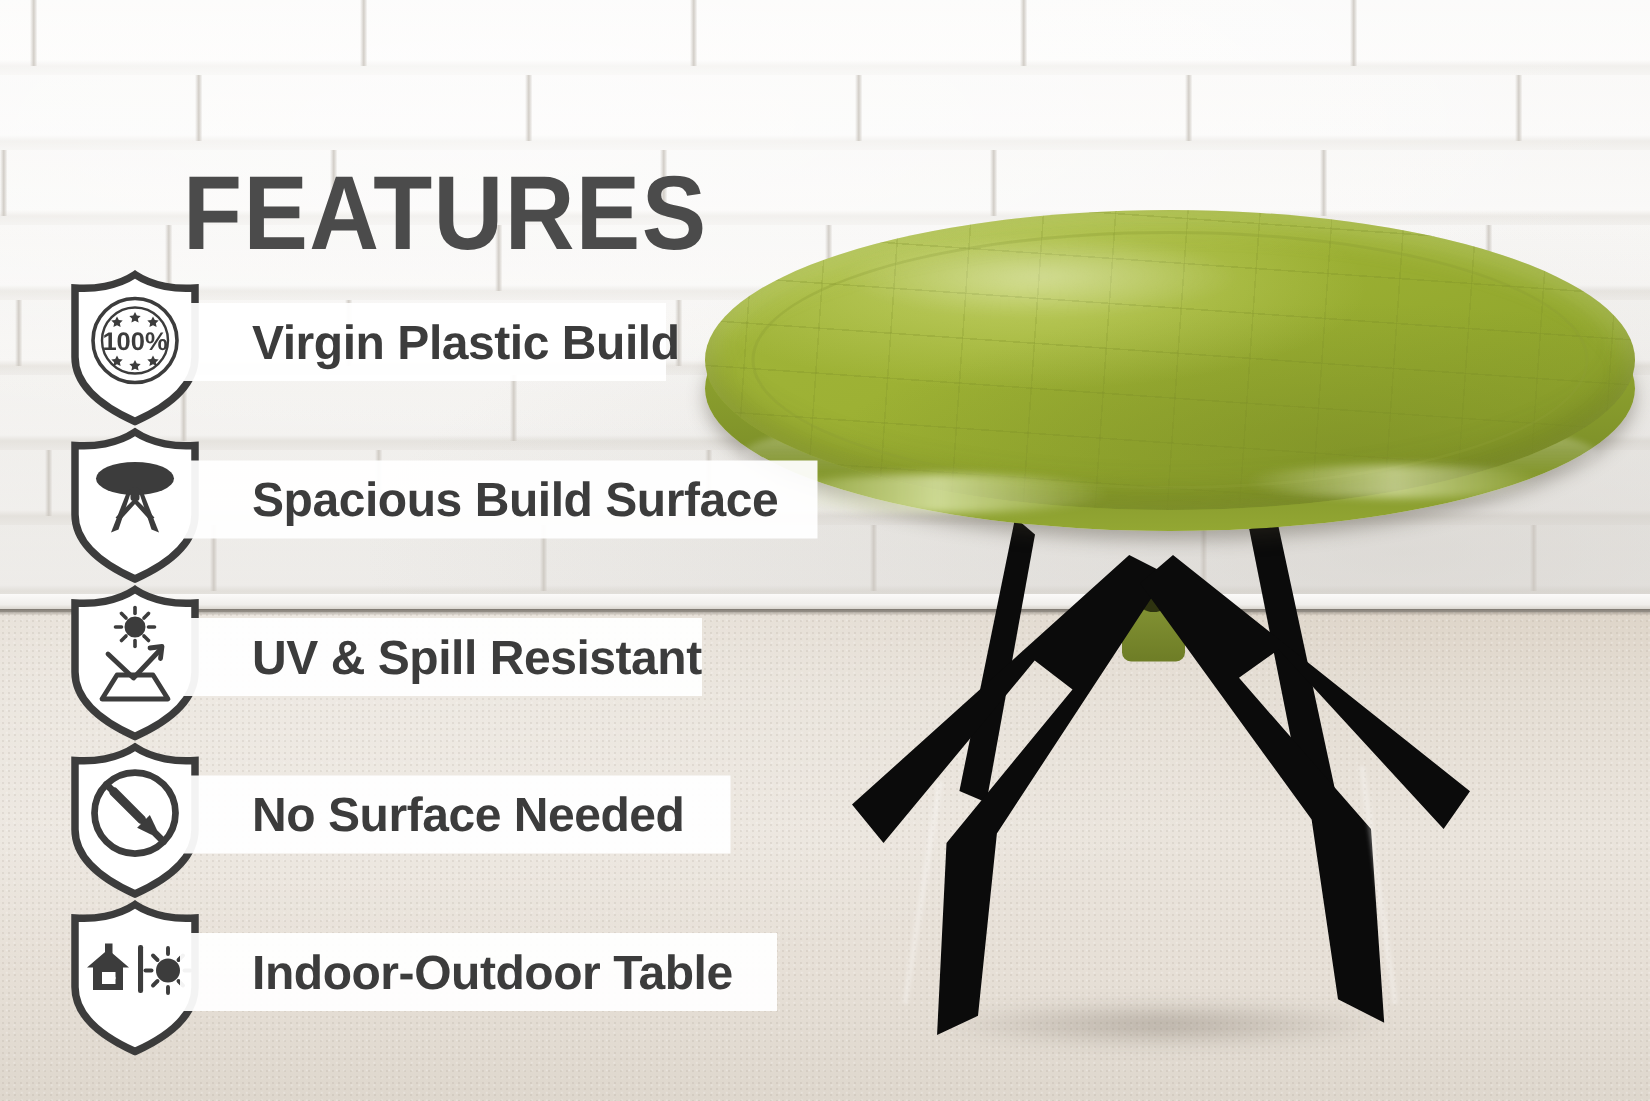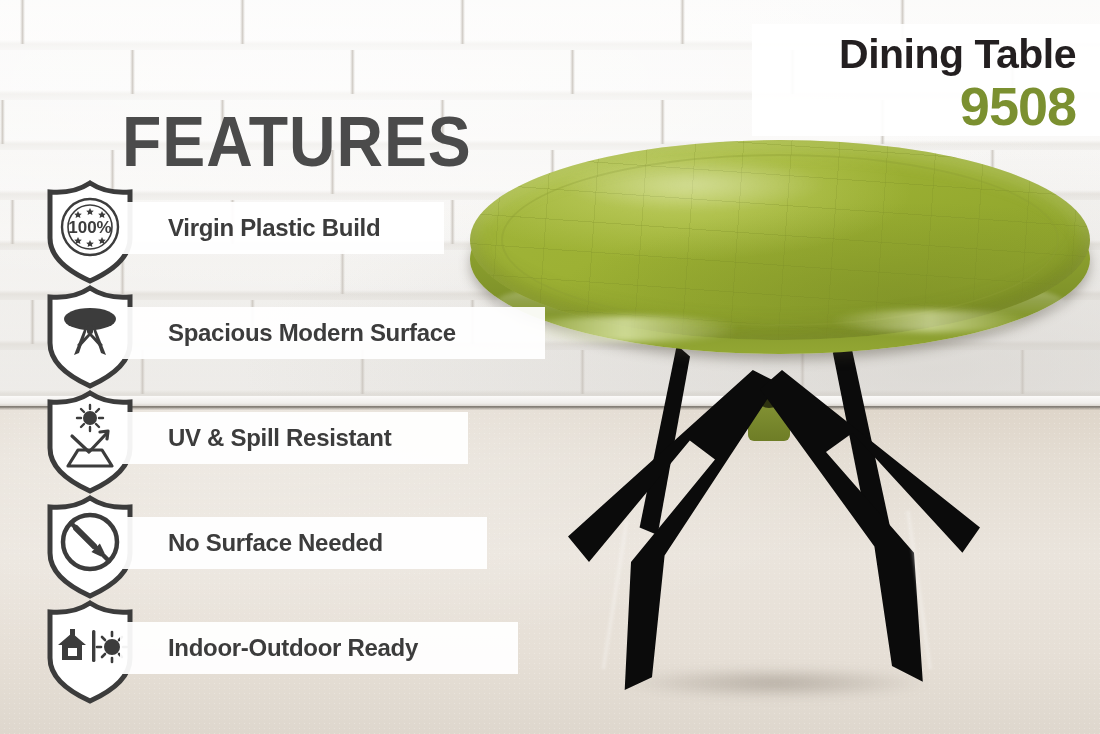--- a/index.html
+++ b/index.html
@@ -91,21 +91,21 @@
   .feature{ position:absolute; left:44px; height:104px; }
   .shield{ position:absolute; left:0; top:0; width:92px; height:104px; }
   .flabel{
     position:absolute; left:76px; top:22px; height:52px;
     background:rgba(255,255,255,.94);
     display:flex; align-items:center;
     padding:0 18px 0 48px;
     white-space:nowrap;
   }
   .flabel span{
-    font-size:24px; font-weight:bold; color:#3c3c3c; letter-spacing:-.3px;
+    font-size:32px; font-weight:bold; color:#3c3c3c; letter-spacing:-.3px;
   }
 
   
   .product{ position:absolute; left:460px; top:140px; width:640px; height:570px; }
 
   .tshadow{
     position:absolute; left:95px; top:520px; width:440px; height:46px;
     background:radial-gradient(50% 50% at 50% 50%, rgba(120,110,98,.42), rgba(120,110,98,0) 70%);
     filter:blur(5px);
   }
@@ -269,24 +269,20 @@
       <div class="face">
         <div class="grid"></div>
         <div class="rim"></div>
         <div class="gloss"></div>
       </div>
       <div class="hl"></div>
       <div class="hl2"></div>
     </div>
   </div>
 
-  <div class="title-panel">
-    <div class="title-main">Dining Table</div>
-    <div class="title-model">9508</div>
-  </div>
 
   <div class="features-head">FEATURES</div>
 
   <div class="feature" style="top:180px">
     <svg class="shield" viewBox="0 0 92 104">
       <path d="M46 3 C34 11 18 13 6 12 L6 58 C6 78 26 92 46 101 C66 92 86 78 86 58 L86 12 C74 13 58 11 46 3 Z" fill="#ffffff" stroke="#3c3c3c" stroke-width="5"></path>
       <circle cx="46" cy="47" r="28" fill="none" stroke="#3c3c3c" stroke-width="2.4"></circle>
       <circle cx="46" cy="47" r="22" fill="none" stroke="#3c3c3c" stroke-width="1.6"></circle>
       <g fill="#3c3c3c">
         <polygon points="34,31 35.2,33.4 37.8,33.7 35.9,35.5 36.4,38 34,36.8 31.6,38 32.1,35.5 30.2,33.7 32.8,33.4"></polygon>
@@ -306,21 +302,21 @@
   <div class="feature" style="top:285px">
     <svg class="shield" viewBox="0 0 92 104">
       <path d="M46 3 C34 11 18 13 6 12 L6 58 C6 78 26 92 46 101 C66 92 86 78 86 58 L86 12 C74 13 58 11 46 3 Z" fill="#ffffff" stroke="#3c3c3c" stroke-width="5"></path>
       <ellipse cx="46" cy="34" rx="26" ry="11" fill="#3c3c3c"></ellipse>
       <path d="M44 41 L35 68 L30 70 L41 42 Z" fill="#3c3c3c"></path>
       <path d="M48 41 L57 68 L62 70 L51 42 Z" fill="#3c3c3c"></path>
       <rect x="43" y="40" width="6" height="9" rx="2" fill="#3c3c3c"></rect>
       <path d="M46 47 L33 60 L36 62 L46 51 L56 62 L59 60 Z" fill="#3c3c3c"></path>
     </svg>
     <div class="flabel" style="width:425px">
-      <span>Spacious Modern Surface</span>
+      <span>Spacious Build Surface</span>
     </div>
   </div>
 
   <div class="feature" style="top:390px">
     <svg class="shield" viewBox="0 0 92 104">
       <path d="M46 3 C34 11 18 13 6 12 L6 58 C6 78 26 92 46 101 C66 92 86 78 86 58 L86 12 C74 13 58 11 46 3 Z" fill="#ffffff" stroke="#3c3c3c" stroke-width="5"></path>
       <circle cx="46" cy="28" r="7" fill="#3c3c3c"></circle>
       <g stroke="#3c3c3c" stroke-width="2.4" stroke-linecap="round">
         <line x1="46" y1="15" x2="46" y2="19"></line>
         <line x1="46" y1="37" x2="46" y2="41"></line>
@@ -374,17 +370,17 @@
         <line x1="68" y1="58" x2="68" y2="62"></line>
         <line x1="53" y1="47" x2="57" y2="47"></line>
         <line x1="79" y1="47" x2="83" y2="47"></line>
         <line x1="58" y1="37" x2="61" y2="40"></line>
         <line x1="75" y1="54" x2="78" y2="57"></line>
         <line x1="58" y1="57" x2="61" y2="54"></line>
         <line x1="75" y1="40" x2="78" y2="37"></line>
       </g>
     </svg>
     <div class="flabel" style="width:398px">
-      <span>Indoor-Outdoor Ready</span>
+      <span>Indoor-Outdoor Table</span>
     </div>
   </div>
 
 </div>
 
 </body></html>

